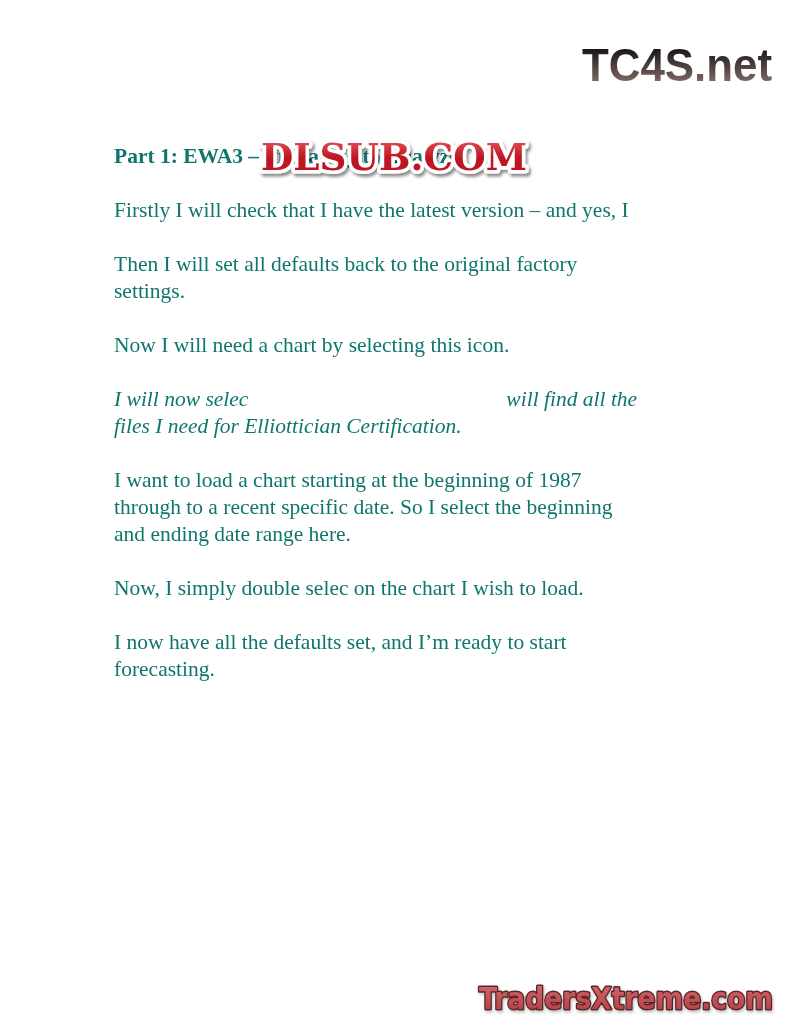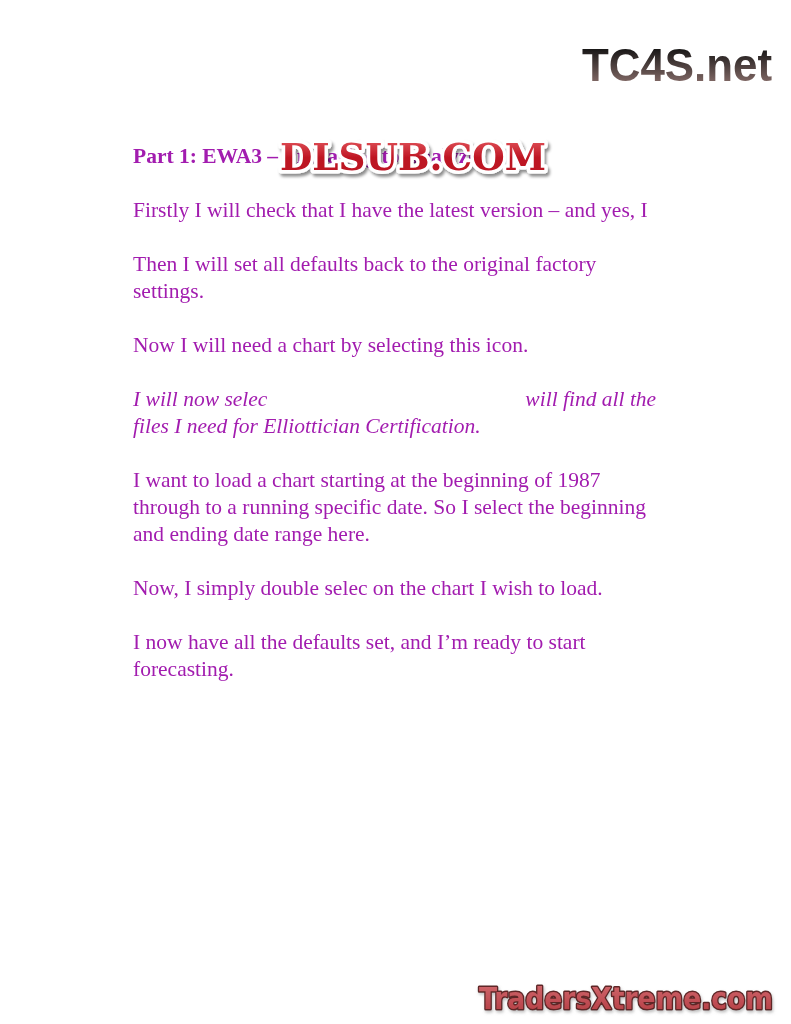--- a/index.html
+++ b/index.html
@@ -18,24 +18,24 @@
     top: 2px;
     right: 14px;
     width: 200px;
     height: 54px;
     margin-top: 35px;
   }
 
   
   .doc {
     position: absolute;
-    left: 133px;
+    left: 114px;
     top: 143px;
     width: 576px;
-    color: #a21caf;
+    color: #0f766e;
     font-size: 21.5px;
     line-height: 27px;
   }
   .doc h1 {
     font-size: 21.5px;
     font-weight: bold;
     line-height: 27px;
     margin: 0 0 27px 0;
   }
   .doc p {
@@ -118,21 +118,21 @@
             <feDropShadow dx="2" dy="3" stdDeviation="1.6" flood-color="#000000" flood-opacity="0.45"></feDropShadow>
           </filter>
         </defs>
         <text x="142" y="37" text-anchor="middle" font-family="DejaVu Serif, serif" font-weight="bold" font-size="38" textLength="266" lengthAdjust="spacingAndGlyphs" paint-order="stroke" stroke="#ffffff" stroke-width="7" stroke-linejoin="round" fill="url(#wmGrad)" filter="url(#wmShadow)">DLSUB.COM</text>
       </svg>
     </div>
   <p></p>
 
   <p>
     <span class="ln">I want to load a chart starting at the beginning of 1987</span>
-    <span class="ln">through to a running specific date. So I select the beginning</span>
+    <span class="ln">through to a recent specific date. So I select the beginning</span>
     <span class="ln">and ending date range here.</span>
   </p>
 
   <p>
     <span class="ln">Now, I simply double selec on the chart I wish to load.</span>
   </p>
 
   <p>
     <span class="ln">I now have all the defaults set, and I’m ready to start</span>
     <span class="ln">forecasting.</span>

